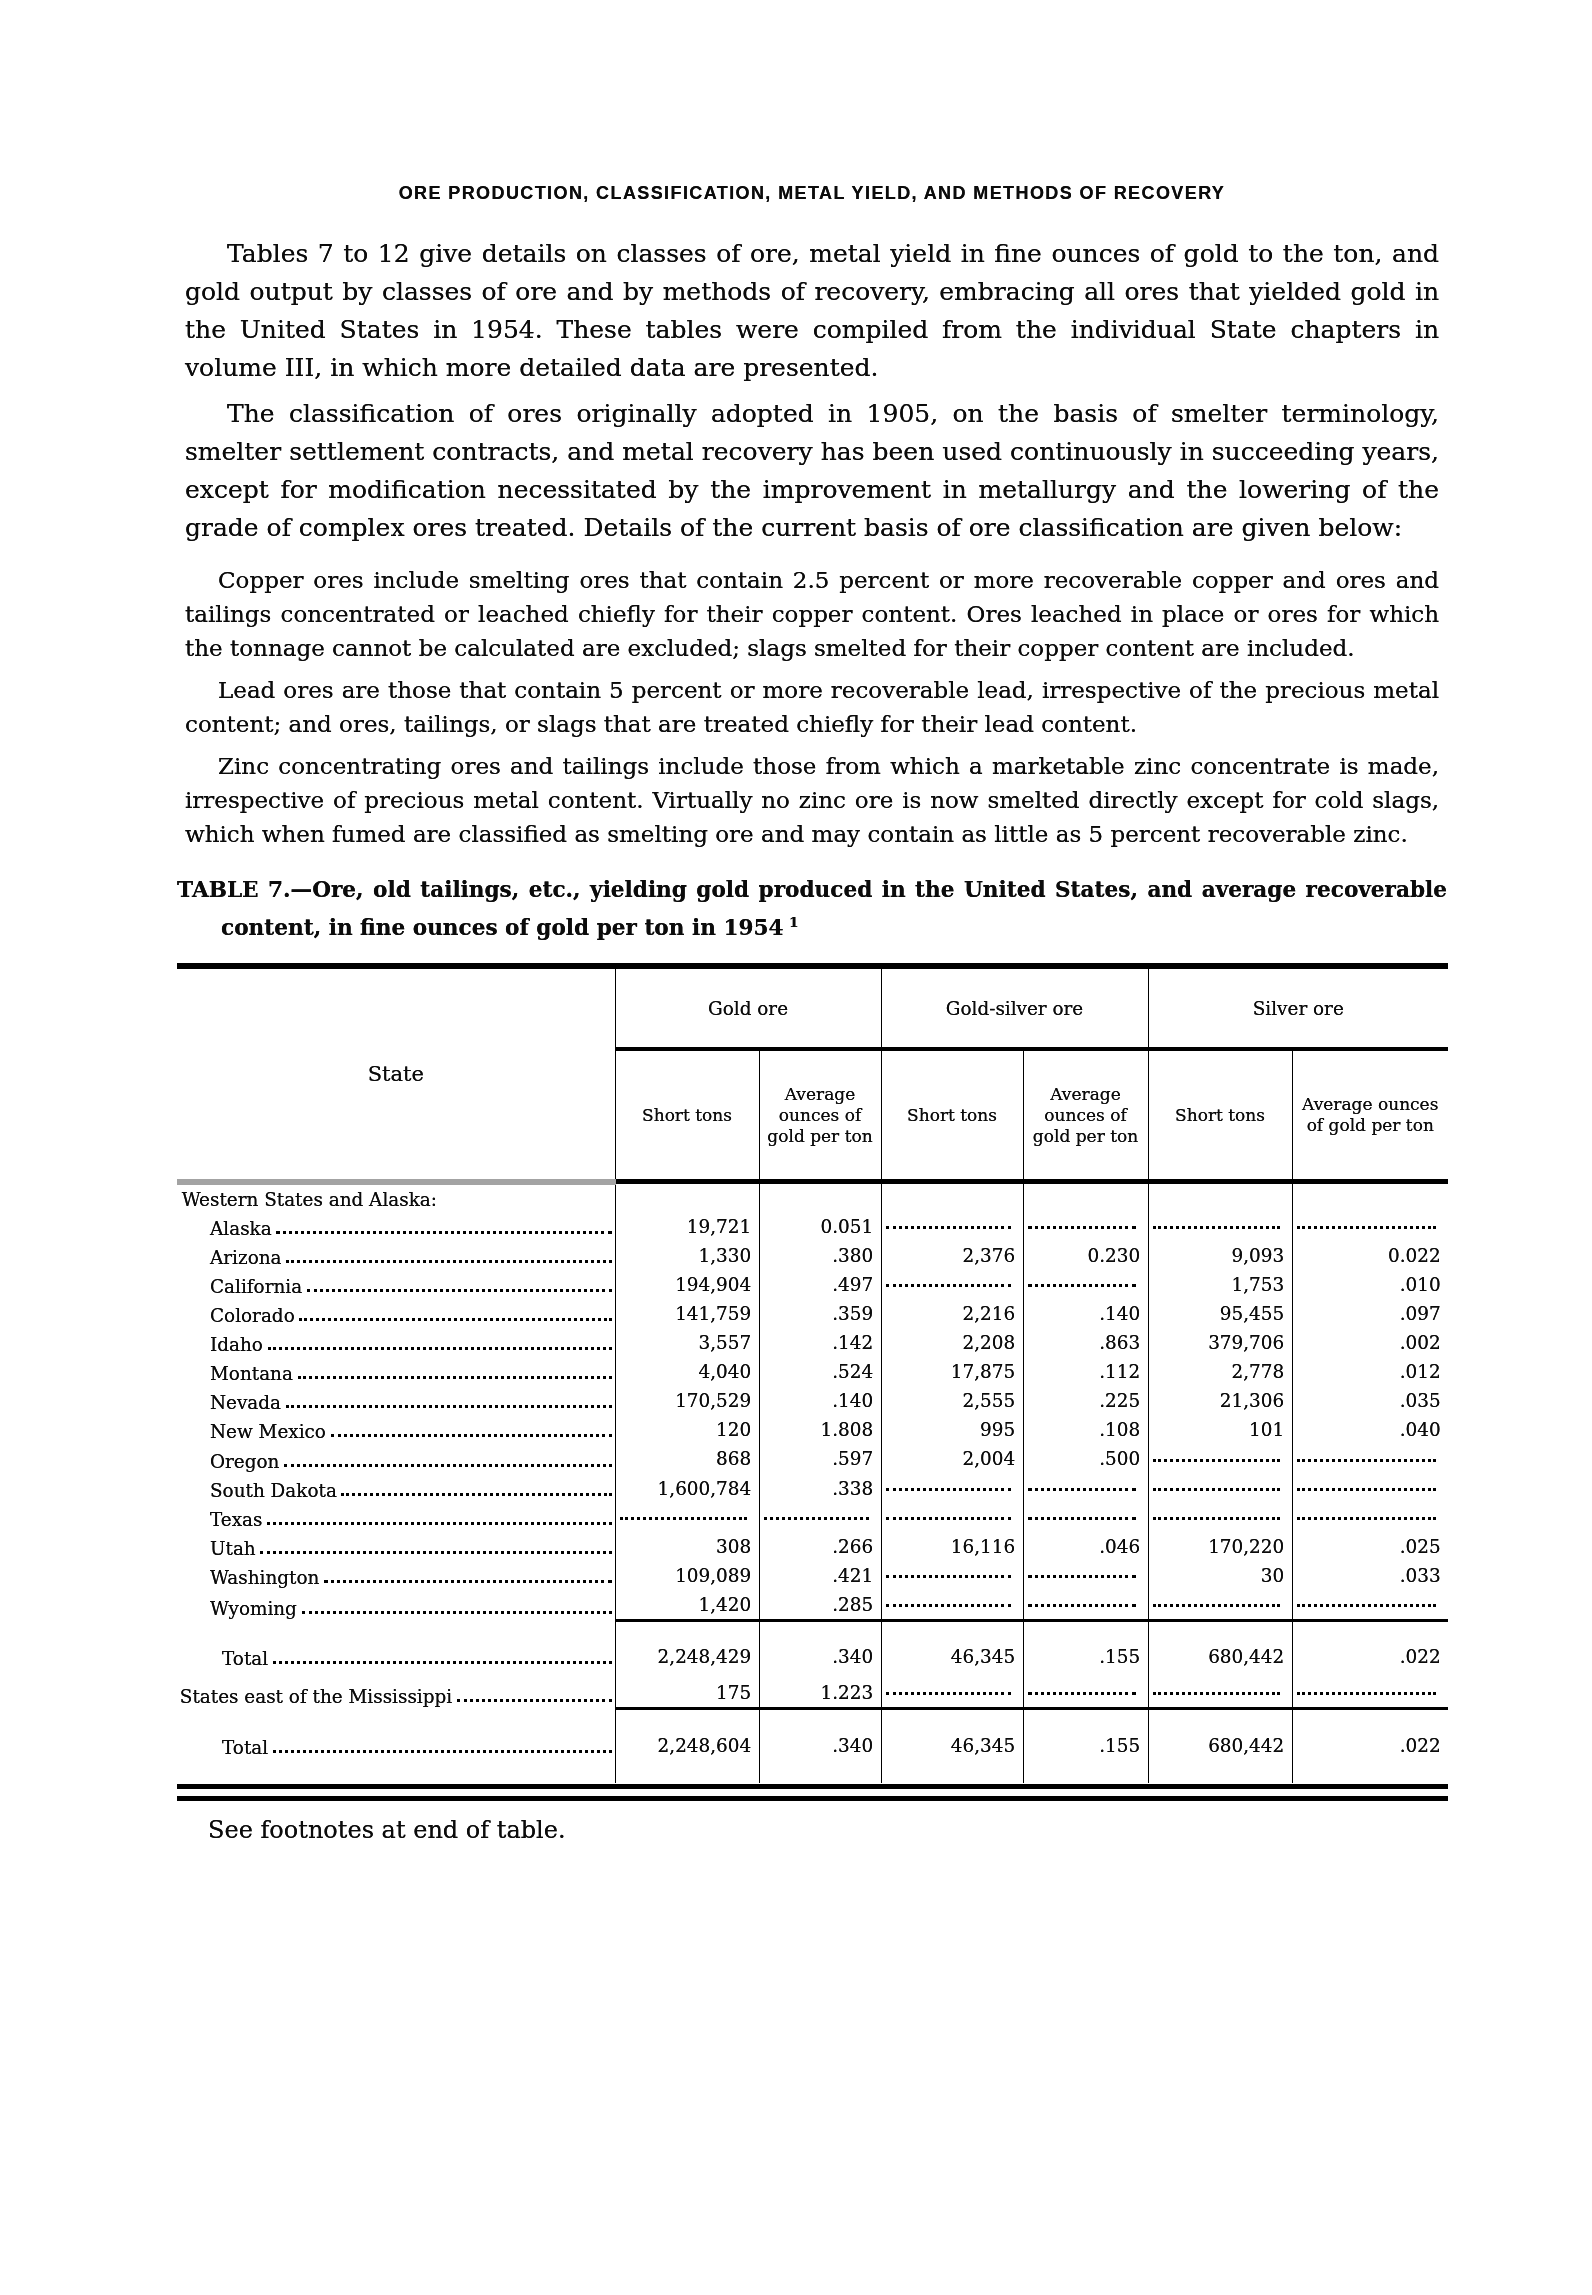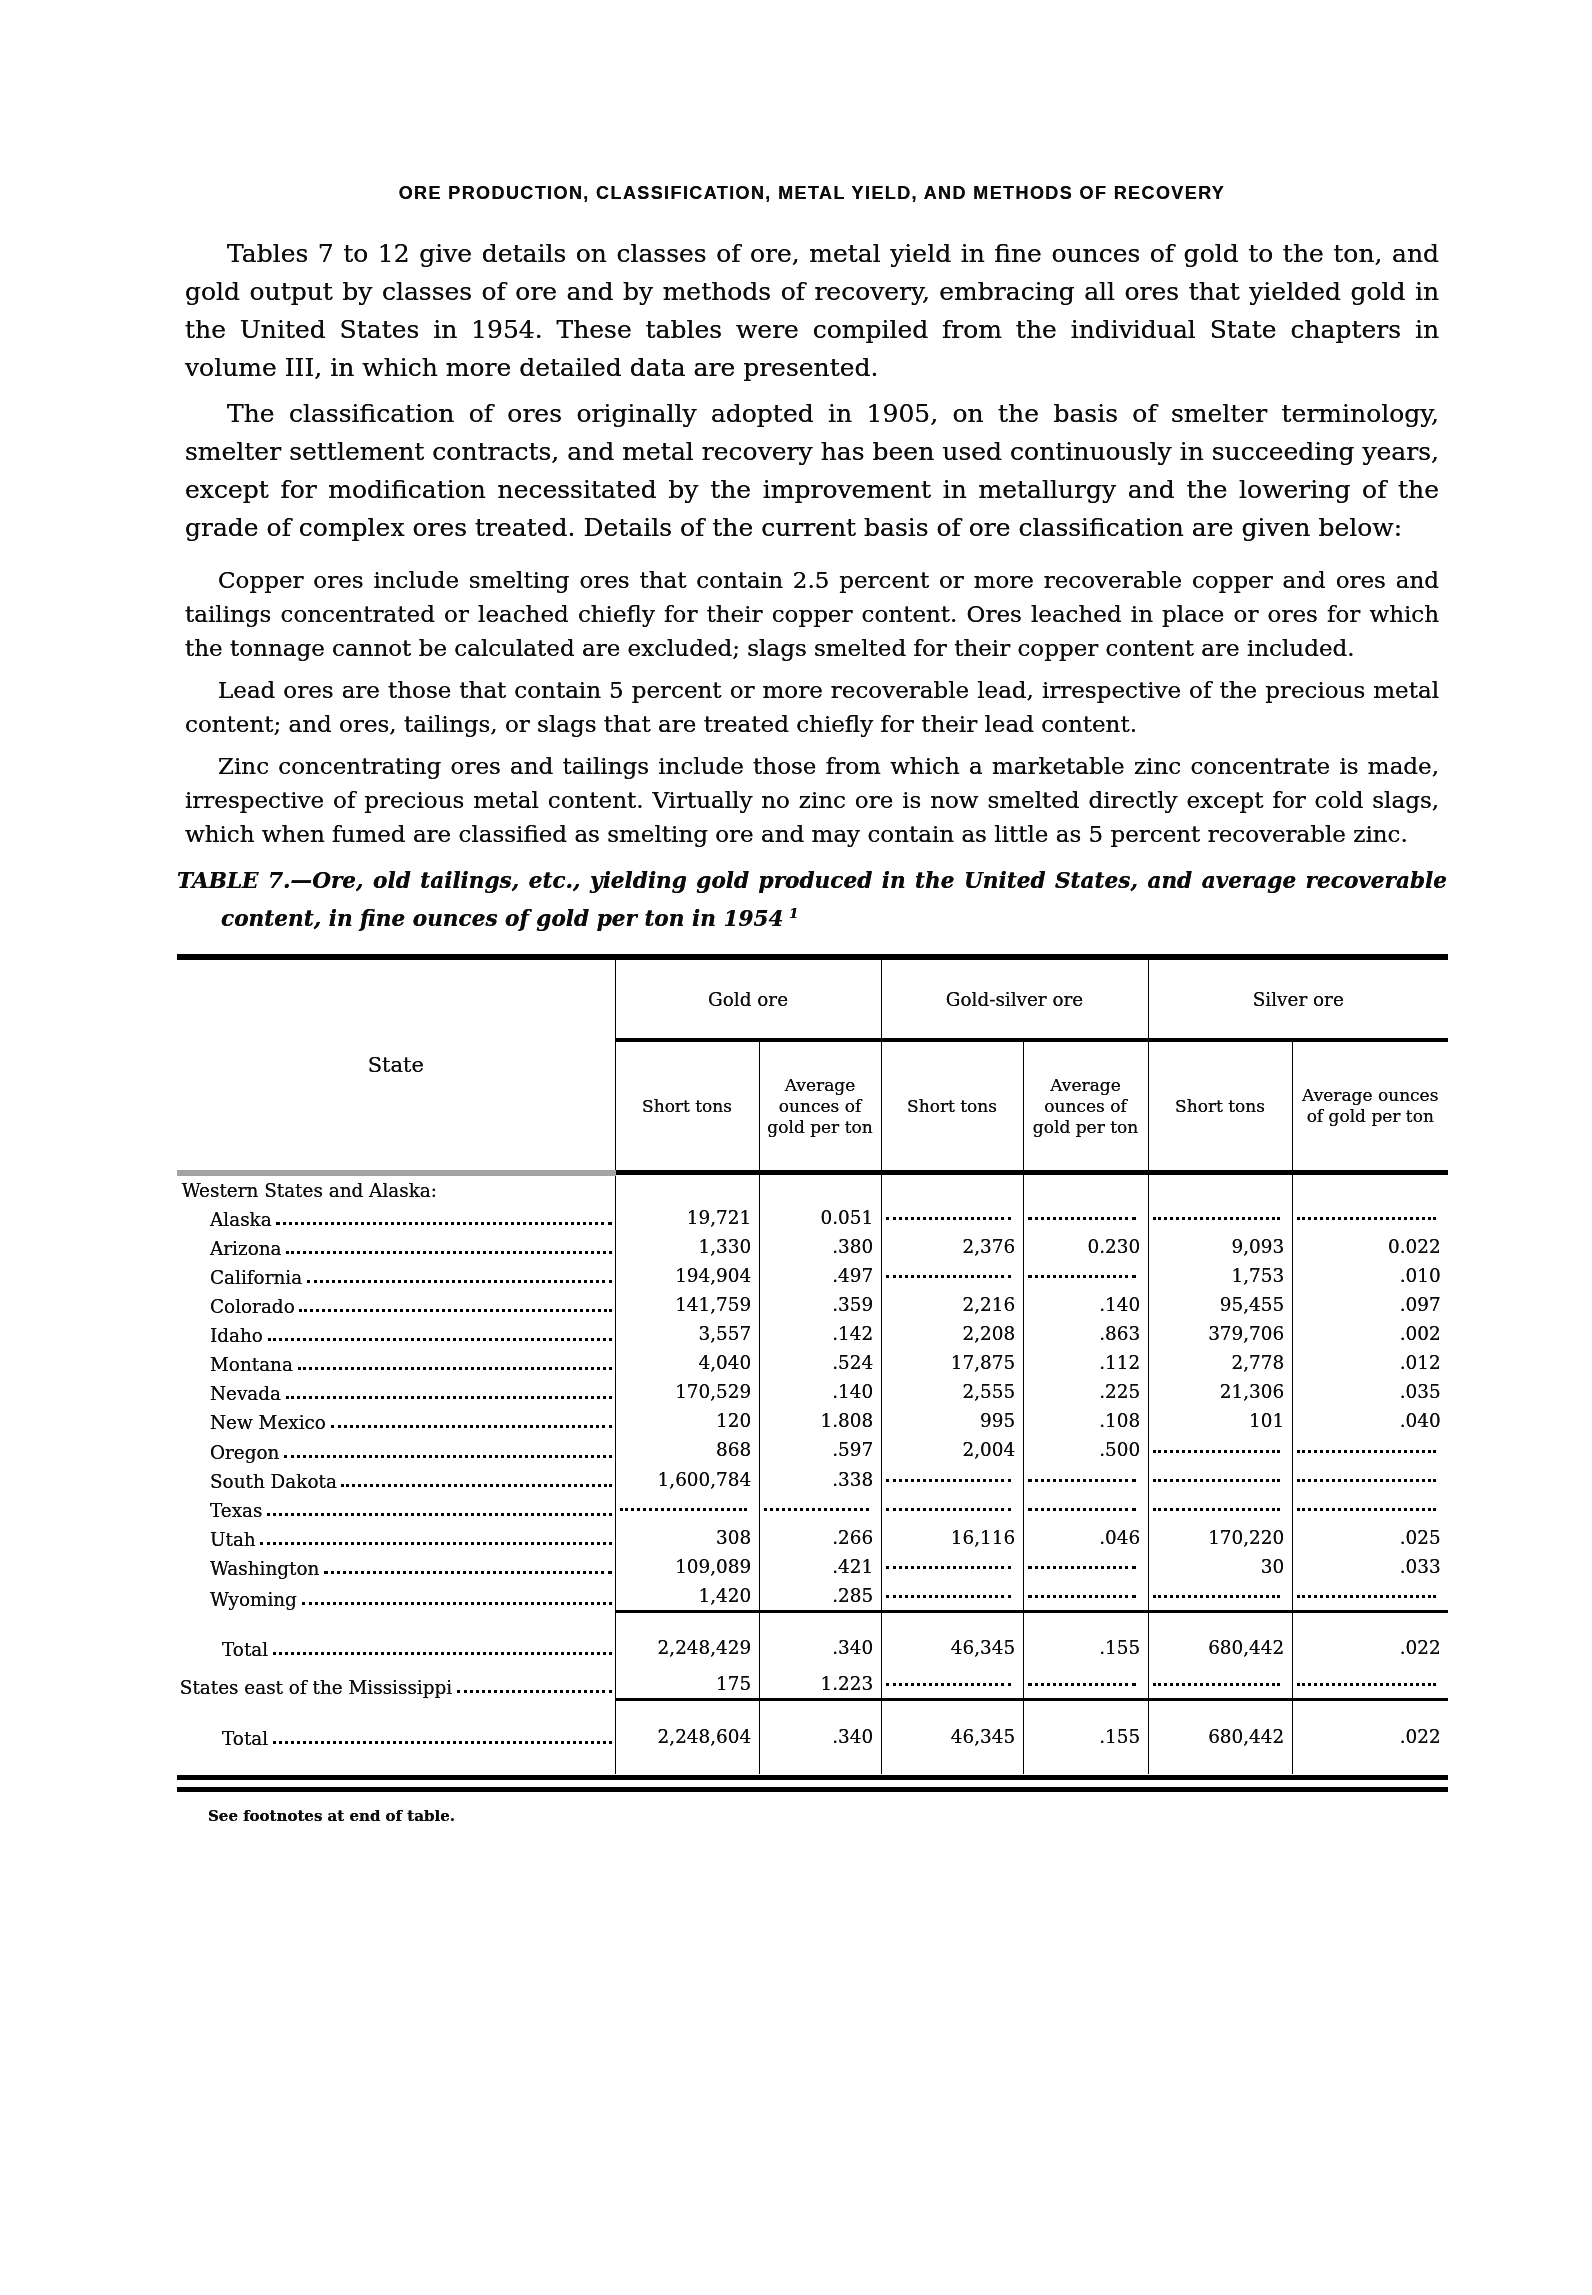--- a/index.html
+++ b/index.html
@@ -22,22 +22,22 @@
     text-align:center; max-width:1194px; margin:41px auto 0 auto;
   }
   
   p { margin:8px; }
   p.body  { font-size:25px; line-height:38px; text-align:justify; text-indent:42px; }
   p.small { font-size:23px; line-height:34px; text-align:justify; text-indent:33px; }
   .mt-p1 { margin-top:25px; }
   .mt-small { margin-top:16px; }
   
   .table-title {
-    margin:14px 0 0 0; font-size:21.6px; line-height:32px; font-weight:bold;
-    padding-left:44px; text-indent:-44px; text-align:justify;font-style:italic;
+    margin:23px 0 0 0; font-size:21.6px; line-height:32px; font-weight:bold;
+    padding-left:44px; text-indent:-44px; text-align:justify;
   }
   .table-title sup { font-size:13.8px; margin-left:5.5px; }
   
   table.data-table {
     table-layout:fixed; width:1271px; border-collapse:collapse;
     margin-top:19px; border-top:6px solid #000;
   }
   .vline { border-left:1.8px solid #000; }
   thead th { font-weight:normal; vertical-align:middle; text-align:center; }
   th.state-th { font-size:21px; border-bottom:6px solid #a3a3a3; }
@@ -54,21 +54,21 @@
   tr.state-row .sflex { padding-left:32px; }
   tr.total-row .sflex, tr.grand-total-row .sflex { padding-left:44px; }
   tr.east-row .sflex { padding-left:1.8px;justify-content:space-between; }
   tr.total-row td, tr.grand-total-row td { height:36px; padding-top:9.2px; }
   tr.east-row td { height:32px; }
   tr.rule-above td.num, tr.rule-above td.state-cell-data { border-top:3.7px solid #000; }
   tr.rule-above td.state-cell { border-top:none; }
   tr.spacer-row td { height:21px; }
   .double-rule { width:1271px; height:6.9px; margin-top:1.8px;
                  border-top:5px solid #000; border-bottom:5px solid #000; }
-  .footnote { margin:14.7px 0 0 31px; font-size:15px; font-weight:bold; }
+  .footnote { margin:14.7px 0 0 31px; font-size:24px; font-weight:normal; }
 </style>
 </head>
 <body>
 
 <div class="page">
 
 
   <h1 class="section-heading">ORE PRODUCTION, CLASSIFICATION, METAL YIELD, AND METHODS OF RECOVERY</h1>
 
   <p class="body mt-p1">Tables 7 to 12 give details on classes of ore, metal yield in fine ounces of gold to the ton, and gold output by classes of ore and by methods of recovery, embracing all ores that yielded gold in the United States in 1954. These tables were compiled from the individual State chapters in volume III, in which more detailed data are presented.</p>

